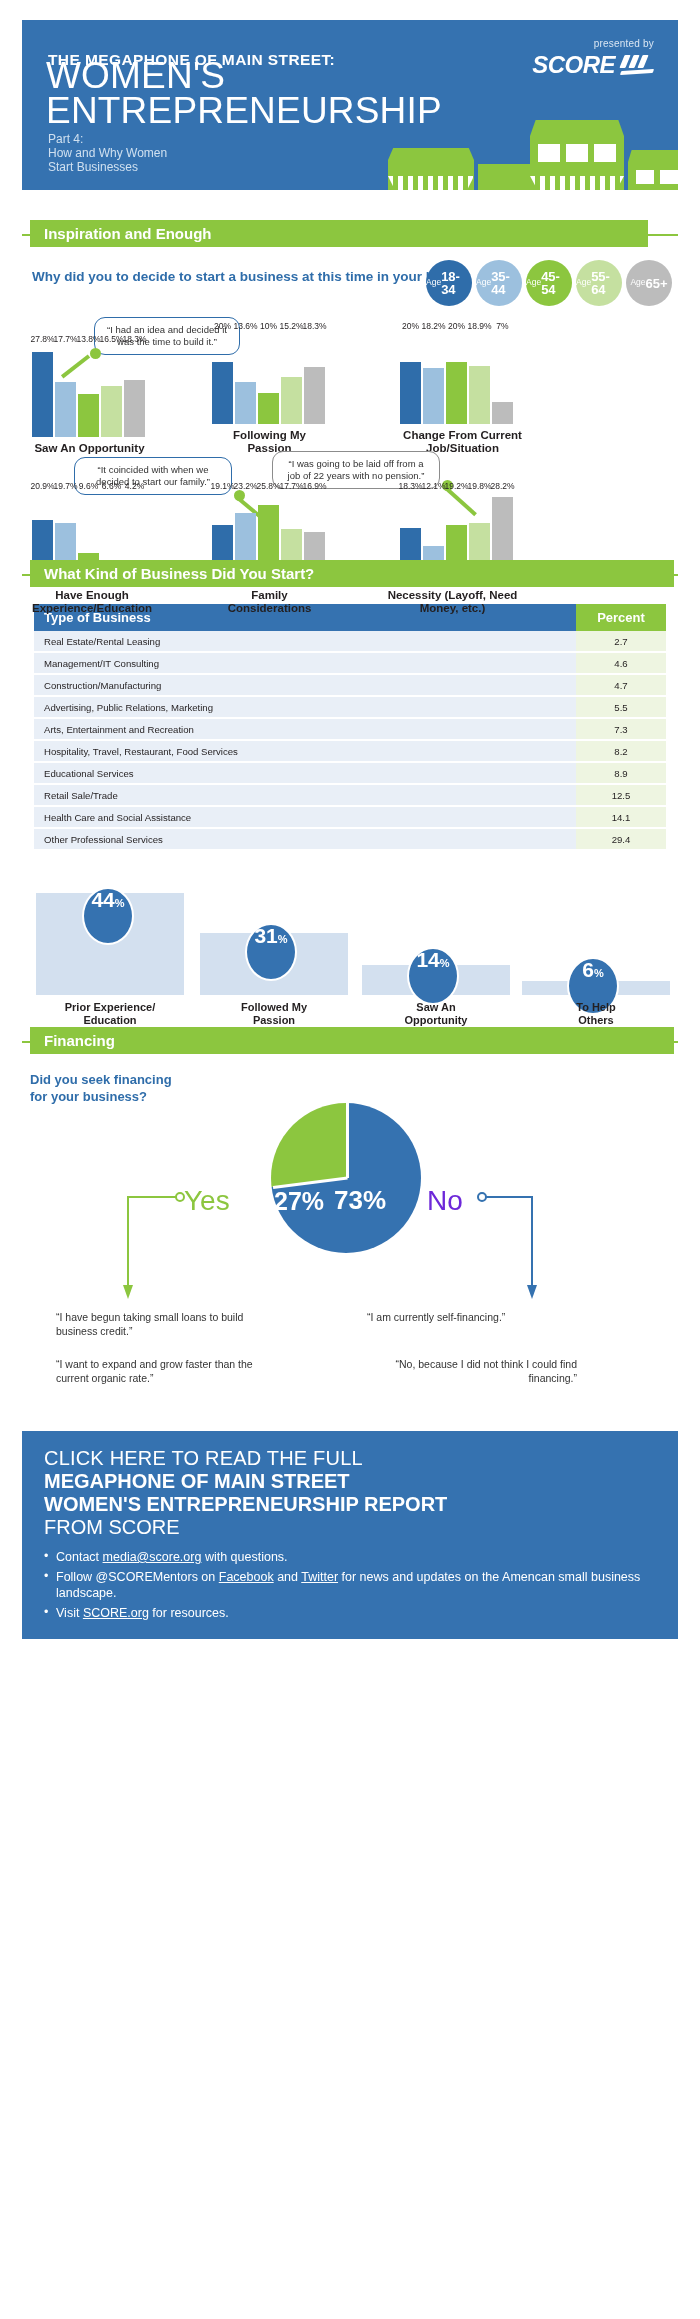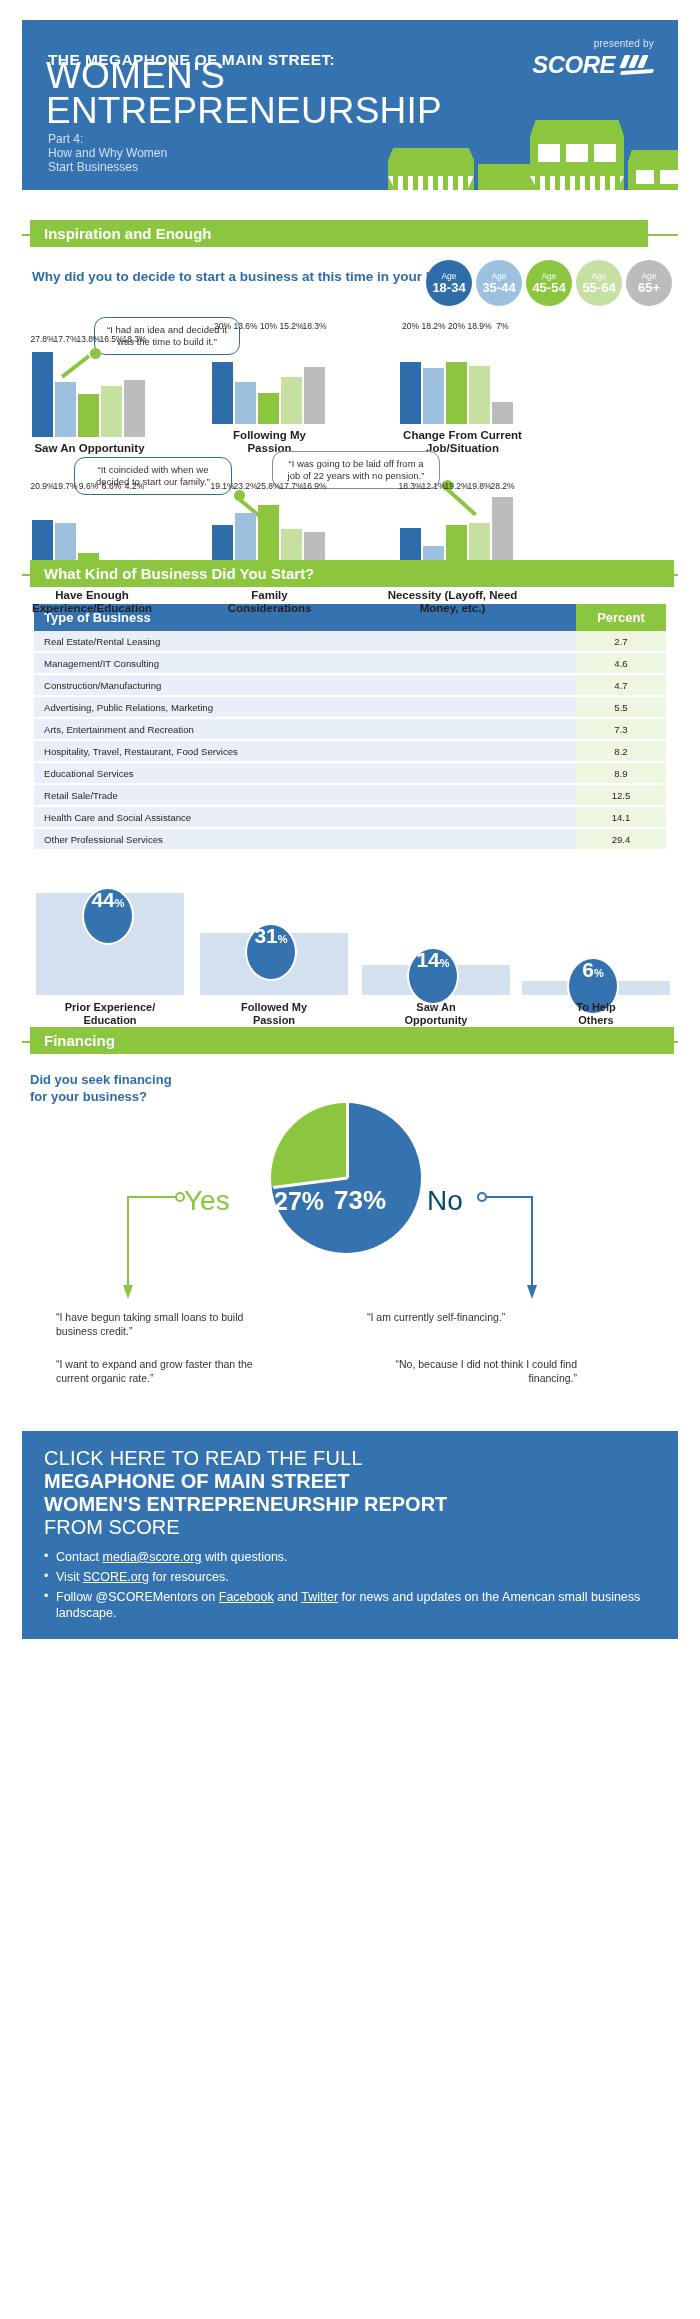--- a/index.html
+++ b/index.html
@@ -100,21 +100,21 @@
   .q-head {
     position: absolute; left: 10px; top: 18px;
     font-size: 13.5px; line-height: 17px; font-weight: bold; color: #2f6daa;
   }
   .age-legend {
     position: absolute; right: 6px; top: 10px;
     display: flex; gap: 4px;
   }
   .age-pill {
     width: 46px; height: 46px; border-radius: 50%;
-    display: flex; flex-direction: column; align-items: center; justify-content: center;
+    display: flex; align-items: center; justify-content: center;
     color: #ffffff; line-height: 1;
   }
   .age-pill .t { font-size: 8.5px; margin-bottom: 1px; }
   .age-pill .v { font-size: 13px; font-weight: bold; }
 
   .chartrow { position: relative; height: 160px; }
   .group { position: absolute; bottom: 0; }
   .bars { display: flex; align-items: flex-end; gap: 2px; height: 92px; }
   .barcol { position: relative; width: 21px; display: flex; flex-direction: column; justify-content: flex-end; height: 100%; }
   .bar { width: 100%; }
@@ -188,21 +188,21 @@
   .pct-yes {
     position: absolute; left: 252px; top: 130px; font-size: 25px; font-weight: bold; color: #ffffff;
   }
   .pct-no {
     position: absolute; left: 312px; top: 128px; font-size: 26px; font-weight: bold; color: #ffffff;
   }
   .lbl-yes {
     position: absolute; left: 162px; top: 128px; font-size: 28px; color: #8cc63f;
   }
   .lbl-no {
-    position: absolute; left: 405px; top: 128px; font-size: 28px; color: #0c4a6e;
+    position: absolute; left: 405px; top: 128px; font-size: 28px; color: #6d28d9;
   }
   .conn { position: absolute; }
   .quote-left, .quote-right {
     position: absolute; font-size: 10.5px; line-height: 14px; color: #333;
   }
   .quote-left { left: 34px; }
   .quote-right { left: 345px; }
 
   
   .cta {
@@ -634,21 +634,21 @@
   <div class="cta">
     <div class="cta-l1">CLICK HERE TO READ THE FULL</div>
     <div class="cta-l2">MEGAPHONE OF MAIN STREET</div>
     <div class="cta-l3">WOMEN'S ENTREPRENEURSHIP REPORT</div>
     <div class="cta-l4">FROM SCORE</div>
     <ul class="bullets">
       <li>
         <span>Contact </span><u>media@score.org</u><span> with questions.</span>
       </li>
       <li>
+        <span>Follow @SCOREMentors on </span><u>Facebook</u><span> and </span><u>Twitter</u><span> for news and updates on the Amencan small business landscape.</span>
+      </li>
+      <li>
         <span>Visit </span><u>SCORE.org</u><span> for resources.</span>
       </li>
-      <li>
-        <span>Follow @SCOREMentors on </span><u>Facebook</u><span> and </span><u>Twitter</u><span> for news and updates on the Amencan small business landscape.</span>
-      </li>
     </ul>
   </div>
 
 </div>
 
 </body></html>

